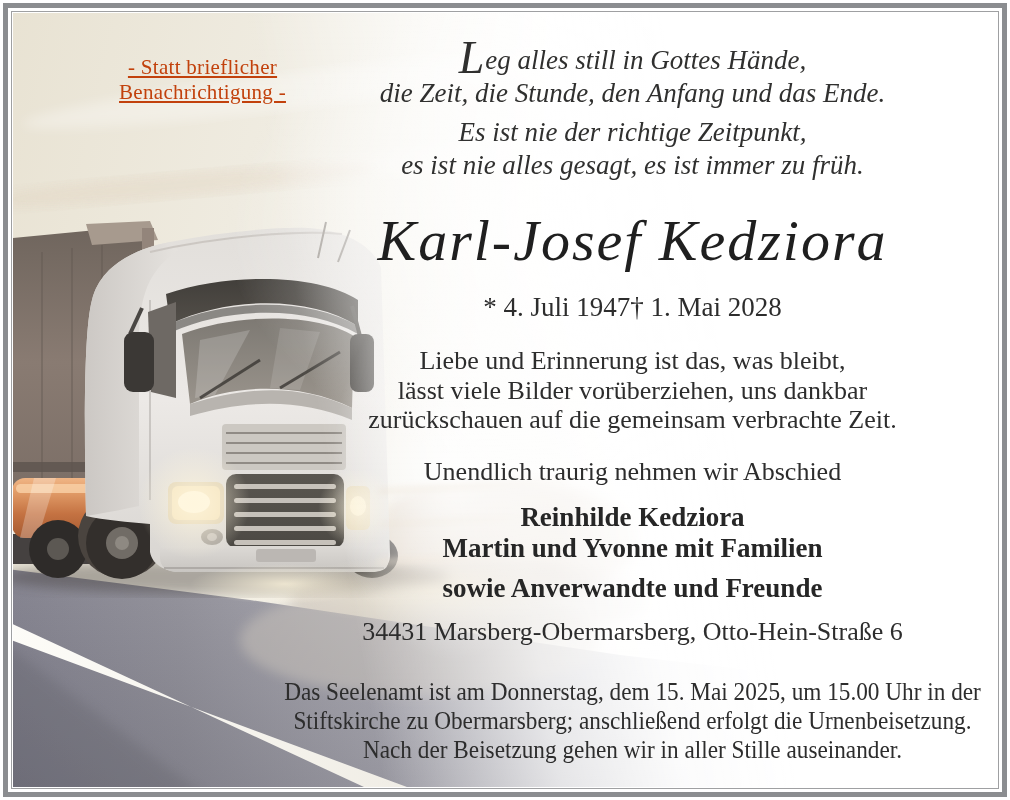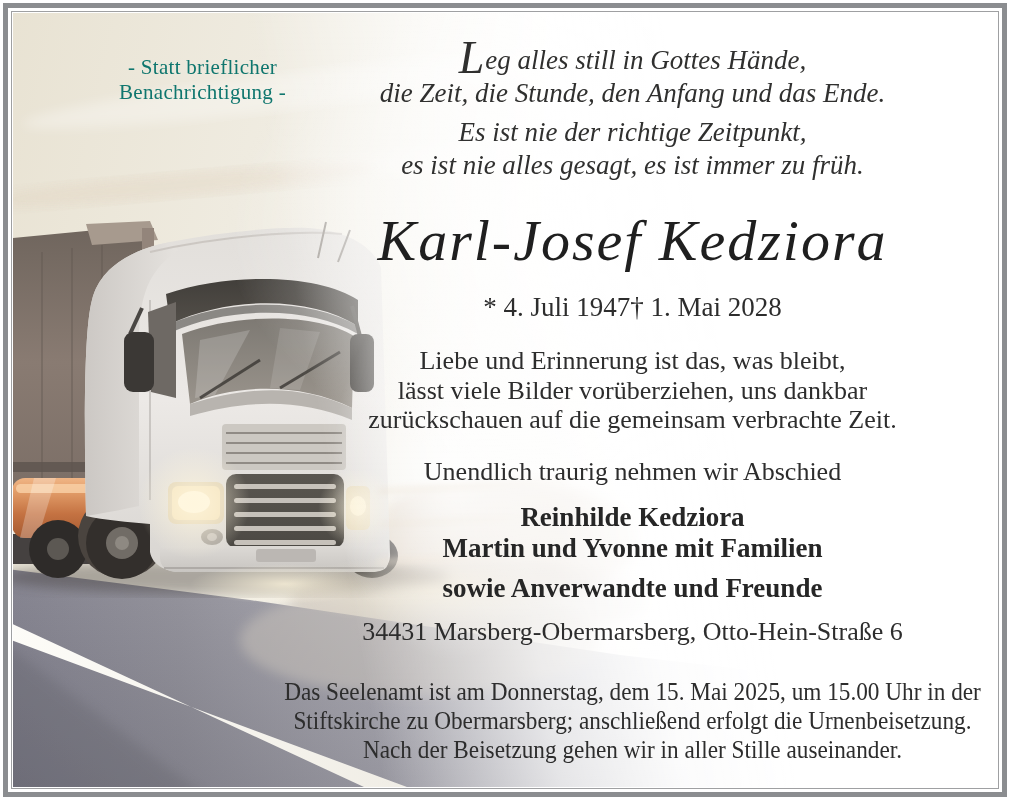--- a/index.html
+++ b/index.html
@@ -11,21 +11,21 @@
   .frame-outer{position:absolute;inset:3px;border:5px solid var(--frame,#8b8d90);pointer-events:none;z-index:5;}
   .frame-inner{position:absolute;inset:11px;border:1px solid var(--hairline,#9fa0a2);pointer-events:none;z-index:5;}
   .photo{position:absolute;inset:13px;overflow:hidden;z-index:1;}
   .photo svg{position:absolute;left:-13px;top:-13px;}
   .fade{position:absolute;inset:0;
     background:
       radial-gradient(560px 330px at 66% 28%, rgba(255,255,255,0.75) 0%, rgba(255,255,255,0.35) 55%, rgba(255,255,255,0) 78%),
       linear-gradient(80deg, rgba(255,255,255,0) 33%, rgba(255,255,255,0.70) 49%, rgba(255,255,255,0.95) 60%, #ffffff 70%);
   }
   .txt{position:absolute;z-index:3;color:var(--ink,#2d2d2d);text-align:center;}
-  .prelude{left:50px;top:55px;width:305px;font-size:21px;color:#0f766e;letter-spacing:0.3px;}
+  .prelude{left:50px;top:55px;width:305px;font-size:21px;color:#c2410c;letter-spacing:0.3px;text-decoration:underline;}
   .col{left:245px;width:775px;}
   .poem{top:44px;font-style:italic;font-size:27px;line-height:33px;color:#30302f;}
   .poem .gap{height:6px;}
   .initial{font-size:46px;font-style:italic;line-height:0;position:relative;top:4px;letter-spacing:1px;}
   .name{top:206px;font-size:58px;font-style:italic;letter-spacing:2px;color:#1f1f1f;line-height:70px;}
   .dates{top:292px;font-size:27px;}
   .dates .birth{}
   .tribute{top:346px;font-size:26px;line-height:29.5px;}
   .farewell{top:457px;font-size:26px;}
   .mourners{top:502px;font-size:27px;line-height:31px;font-weight:bold;color:#262626;}

